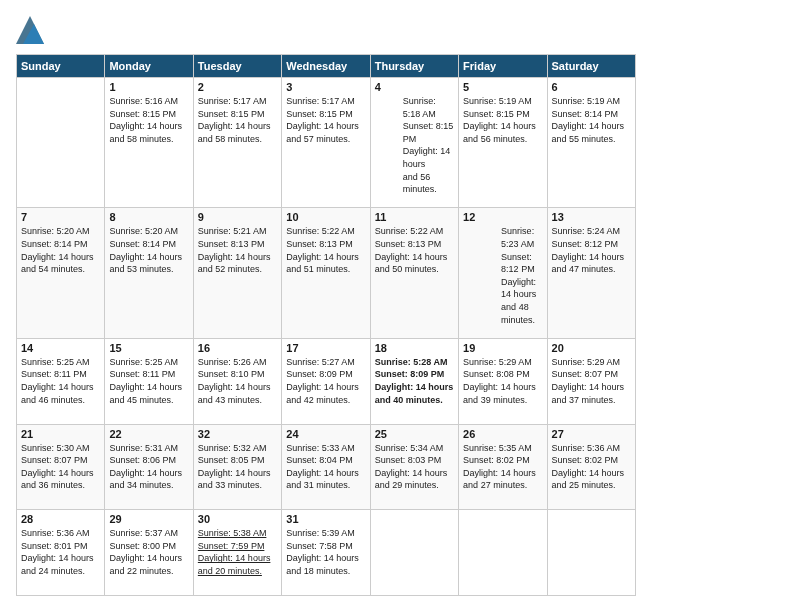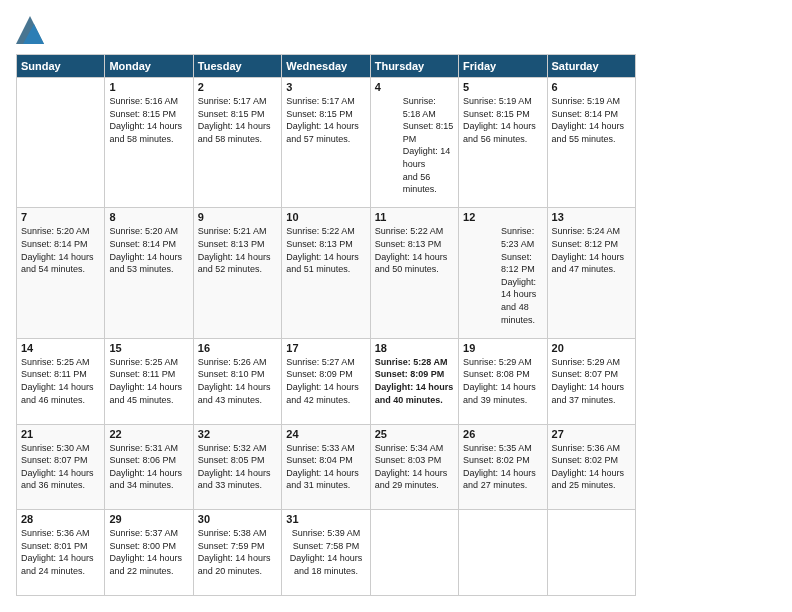--- a/index.html
+++ b/index.html
@@ -333,28 +333,28 @@
           </td>
           <td>
             <span class="day-number">29</span>
             <div class="day-info" style="white-space: pre-line;">Sunrise: 5:37 AM
 Sunset: 8:00 PM
 Daylight: 14 hours
 and 22 minutes.</div>
           </td>
           <td>
             <span class="day-number">30</span>
-            <div class="day-info" style="white-space: pre-line;">Sunrise: 5:38 AM
+            <div class="day-info" style="white-space: pre-line; text-decoration: underline;">Sunrise: 5:38 AM
 Sunset: 7:59 PM
 Daylight: 14 hours
 and 20 minutes.</div>
           </td>
           <td>
             <span class="day-number">31</span>
-            <div class="day-info" style="white-space: pre-line; text-align: center;">Sunrise: 5:39 AM
+            <div class="day-info" style="white-space: pre-line;">Sunrise: 5:39 AM
 Sunset: 7:58 PM
 Daylight: 14 hours
 and 18 minutes.</div>
           </td>
           <td class="empty-cell"></td>
           <td class="empty-cell"></td>
           <td class="empty-cell"></td>
         </tr>
       </tbody>
   </table>

